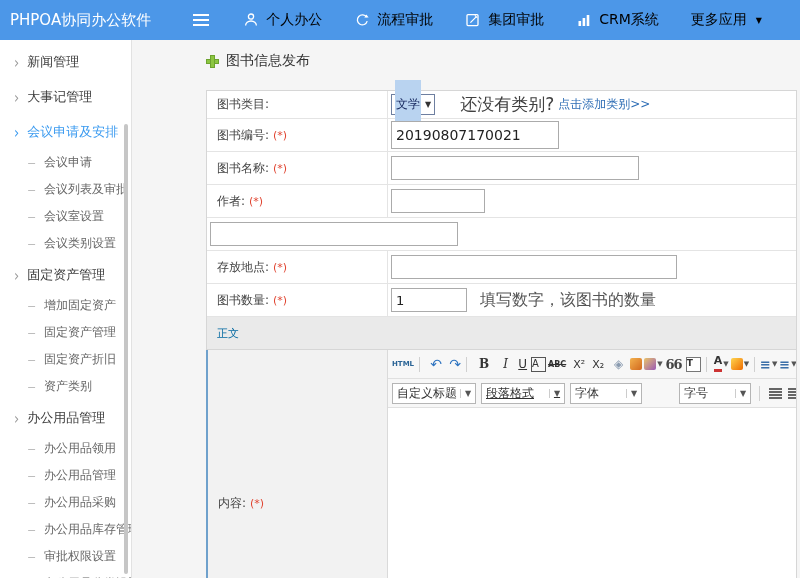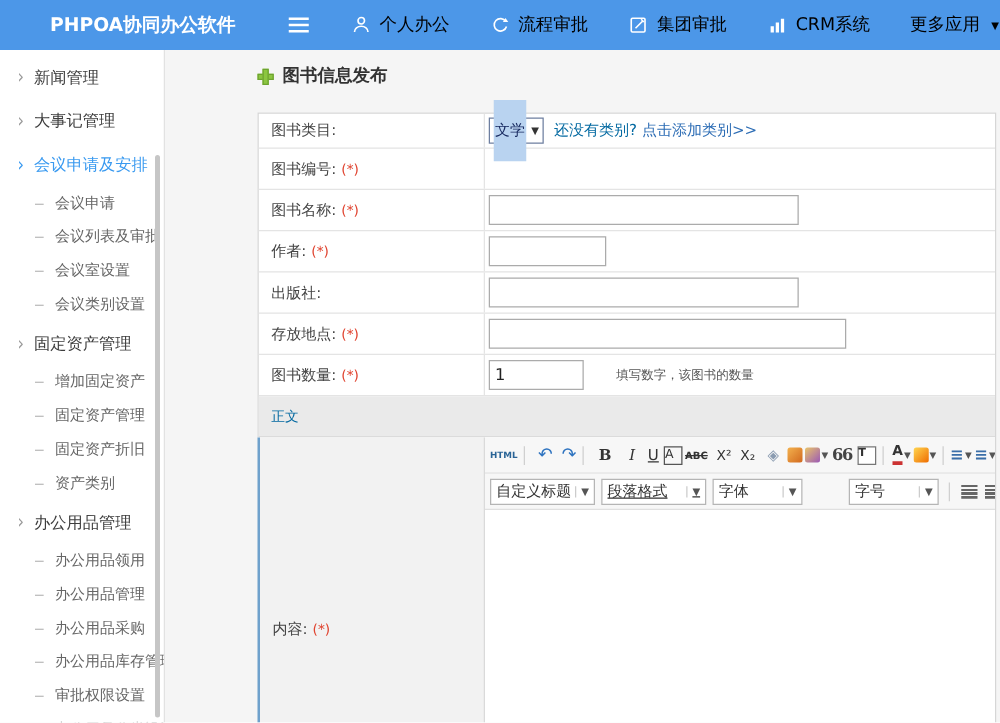--- a/index.html
+++ b/index.html
@@ -1,21 +1,21 @@
 <!DOCTYPE html>
 <html style="--accent: #4c97e8; --active-blue: #3a9af0; --link-blue: #2d6db5; --required-red: #e04430;"><head>
 <meta charset="utf-8">
 <style>
   html,body{margin:0;padding:0;width:800px;height:578px;overflow:hidden;
     font-family:"DejaVu Sans","Liberation Sans",sans-serif;background:#fff;}
   .viewport{width:800px;height:578px;display:flex;flex-direction:column;overflow:hidden;}
 
   
   .topbar{height:40px;background:var(--accent,#4c97e8);display:flex;align-items:center;flex:0 0 40px;}
-  .logo{color:#fff;font-size:15px;font-weight:700;white-space:nowrap;margin-left:40px;}
+  .logo{color:#fff;font-size:15px;font-weight:400;padding-left:10px;white-space:nowrap;}
   .hamburger{margin-left:42px;display:flex;flex-direction:column;gap:3px;cursor:pointer;}
   .hamburger span{display:block;width:16px;height:2px;background:#fff;}
   .topnav{display:flex;align-items:center;margin-left:34px;gap:32px;}
   .nav-item{display:flex;align-items:center;gap:7px;color:#000000;font-size:14px;cursor:pointer;white-space:nowrap;}
   .nav-caret{font-size:8px;margin-left:2px;}
 
   
   .body-row{flex:1;display:flex;min-height:0;}
   .sidebar{width:132px;flex:0 0 132px;background:#fff;border-right:1px solid #e2e2e2;
     position:relative;overflow:hidden;padding-top:4px;box-sizing:border-box;}
@@ -28,38 +28,38 @@
   .side-item.active,.side-item.active .arrow,.side-item.active .dash{color:var(--active-blue,#3a9af0);}
 
   .main{flex:1;background:#f5f5f5;padding-left:74px;box-sizing:border-box;overflow:hidden;}
 
   
   .page-title-row{display:flex;align-items:center;gap:7px;margin:12px 0 20px 0;}
   .plus-icon{position:relative;width:13px;height:13px;display:inline-block;}
   .plus-icon::before,.plus-icon::after{content:"";position:absolute;background:#8cc641;border:1px solid #6da32f;box-sizing:border-box;}
   .plus-icon::before{left:0;top:4px;width:13px;height:5px;}
   .plus-icon::after{left:4px;top:0;width:5px;height:13px;}
-  .page-title{font-size:14px;font-weight:bold;color:#333;margin:0;}
+  .page-title{font-size:14px;font-weight:normal;color:#333;margin:0;}
 
   
   .form-table{width:591px;background:#fff;border:1px solid #d6d6d6;box-sizing:border-box;}
   .frow{display:flex;border-bottom:1px solid #e4e4e4;min-height:32px;}
   .frow.first{min-height:27px;}
   .flabel{width:181px;flex:0 0 181px;border-right:1px solid #e4e4e4;display:flex;align-items:center;
     padding-left:10px;box-sizing:border-box;font-size:12px;color:#444;}
   .fvalue{flex:1;display:flex;align-items:center;padding-left:3px;}
   .req{color:var(--required-red,#e04430);font-size:11px;margin-left:4px;}
   .tinput{border:1px solid #ababab;height:22px;padding:0 4px;font-size:13px;color:#222;
     font-family:"DejaVu Sans","Liberation Sans",sans-serif;background:#fff;box-sizing:content-box;}
   .tinput.big{height:26px;font-size:14px;}
-  .field-hint{font-size:10px;color:#555;margin-left:26px;}
+  .field-hint{font-size:16px;color:#555;margin-left:13px;}
   .select-box{display:inline-flex;align-items:center;border:1px solid #6e7fa0;height:19px;padding:0 3px;cursor:pointer;background:#fff;}
   .sel-text{background:#b9d3f0;color:#182a60;font-size:12px;padding:16px 1px;}
   .sel-caret{font-size:8px;color:#333;margin-left:4px;}
-  .cat-hint{font-size:12px;color:#0369a1;margin-left:8px;}
+  .cat-hint{font-size:17px;color:#404040;margin-left:25px;}
   .cat-link{font-size:12px;color:var(--link-blue,#2d6db5);margin-left:4px;cursor:pointer;text-decoration:none;}
 
   .section-bar{height:32px;background:#eaeaea;border-bottom:1px solid #d6d6d6;display:flex;align-items:center;
     padding-left:10px;font-size:11px;color:#0369a1;}
 
   
   .content-row{display:flex;height:307px;border-left:2px solid #6fa1cc;margin-left:-1px;background:#fff;}
   .content-label{width:180px;flex:0 0 180px;background:#f2f2f2;border-right:1px solid #dadada;
     display:flex;align-items:center;padding-left:10px;box-sizing:border-box;font-size:12px;color:#444;}
   .editor{flex:1;display:flex;flex-direction:column;min-width:0;background:#fff;}
@@ -252,43 +252,43 @@
             <a class="cat-link">点击添加类别&gt;&gt;</a>
           </div>
         </div>
 
         <div id="form-rows">
             <div class="frow">
               <div class="flabel">
                 <span>图书编号:</span>
                 <span class="req">(*)</span>
               </div>
+              <div class="fvalue">
+                <input class="tinput big" type="text" value="20190807170021" style="width: 158px;">
+              </div>
             </div>
             <div class="frow">
               <div class="flabel">
                 <span>图书名称:</span>
                 <span class="req">(*)</span>
               </div>
               <div class="fvalue">
                 <input class="tinput" type="text" style="width: 238px;">
               </div>
             </div>
             <div class="frow">
               <div class="flabel">
                 <span>作者:</span>
                 <span class="req">(*)</span>
               </div>
               <div class="fvalue">
                 <input class="tinput" type="text" style="width: 84px;">
               </div>
             </div>
             <div class="frow">
-              <div class="flabel">
-                <span>出版社:</span>
-              </div>
               <div class="fvalue">
                 <input class="tinput" type="text" style="width: 238px;">
               </div>
             </div>
             <div class="frow">
               <div class="flabel">
                 <span>存放地点:</span>
                 <span class="req">(*)</span>
               </div>
               <div class="fvalue">

